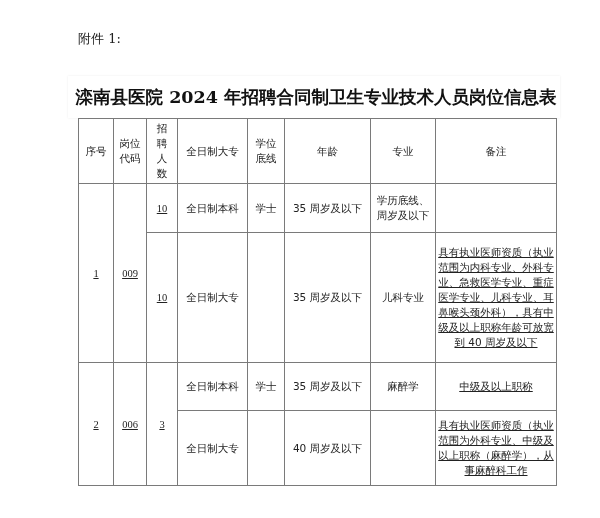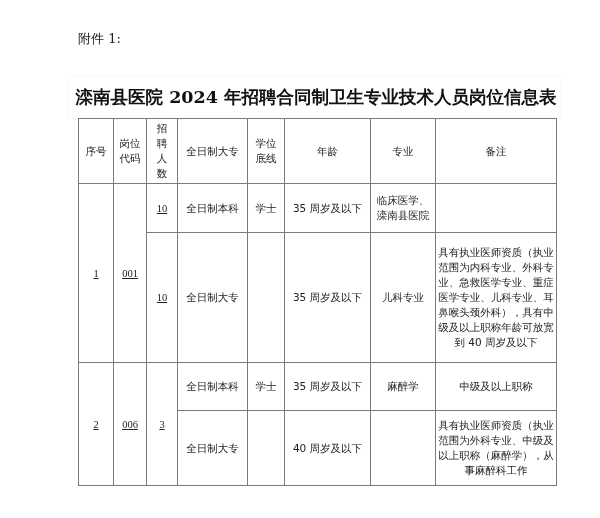--- a/index.html
+++ b/index.html
@@ -11,21 +11,21 @@
                box-shadow: 0 0 2px rgba(0,0,0,0.08); background: #fff; }
   .title { position: absolute; left: 4px; right: 0; top: 9px; text-align: center;
            font-size: 17.5px; font-weight: bold; letter-spacing: 0px; color: #111;
            font-family: "DejaVu Serif", serif; white-space: nowrap; }
   table.jobs { position: absolute; left: 78px; top: 118px; border-collapse: collapse;
                table-layout: fixed; width: 478px; }
   table.jobs td, table.jobs th { border: 1px solid #7a7a7a; text-align: center;
                vertical-align: middle; padding: 0; font-size: 10.5px; font-weight: normal;
                line-height: 15px; color: #222; }
   .num { font-family: "Liberation Serif", serif; font-size: 11px; text-decoration: underline; }
-  .note { text-align: center; padding: 0 5px; font-size: 10.5px; line-height: 16px; }
+  .note { text-align: center; padding: 0 5px; font-size: 10.5px; line-height: 16px; text-decoration: underline; }
   .note-left { text-align: left; padding-left: 8px; }
   .vert { line-height: 16px; }
 </style>
 </head>
 <body>
 
 <div class="attachment">附件 1:</div>
 
 <div class="title-box">
   <div class="title">滦南县医院 2024 年招聘合同制卫生专业技术人员岗位信息表</div>
@@ -60,28 +60,28 @@
       <div>学位</div>
       <div>底线</div>
     </th>
     <th>年龄</th>
     <th>专业</th>
     <th>备注</th>
   </tr>
 
   <tr style="height:49px">
     <td rowspan="2" class="num">1</td>
-    <td rowspan="2" class="num">001</td>
+    <td rowspan="2" class="num">009</td>
     <td class="num">10</td>
     <td>全日制本科</td>
     <td>学士</td>
     <td>35 周岁及以下</td>
     <td>
-      <div>临床医学、</div>
-      <div>滦南县医院</div>
+      <div>学历底线、</div>
+      <div>周岁及以下</div>
     </td>
     <td class="note"></td>
   </tr>
 
   <tr style="height:130px">
     <td class="num">10</td>
     <td>全日制大专</td>
     <td></td>
     <td>35 周岁及以下</td>
     <td>儿科专业</td>

